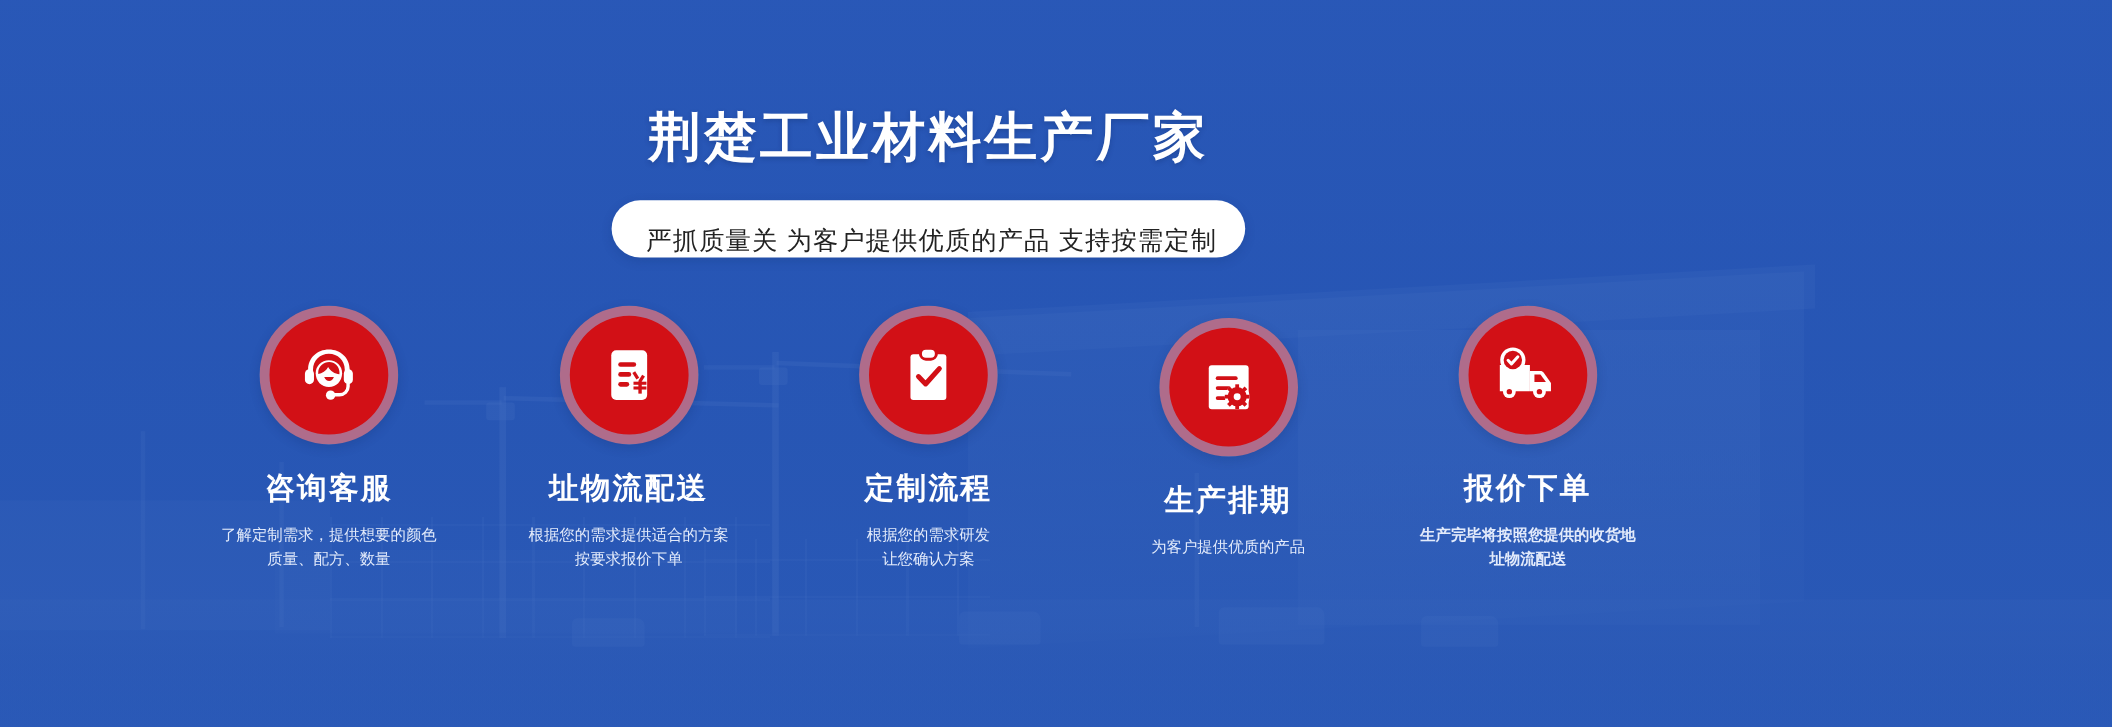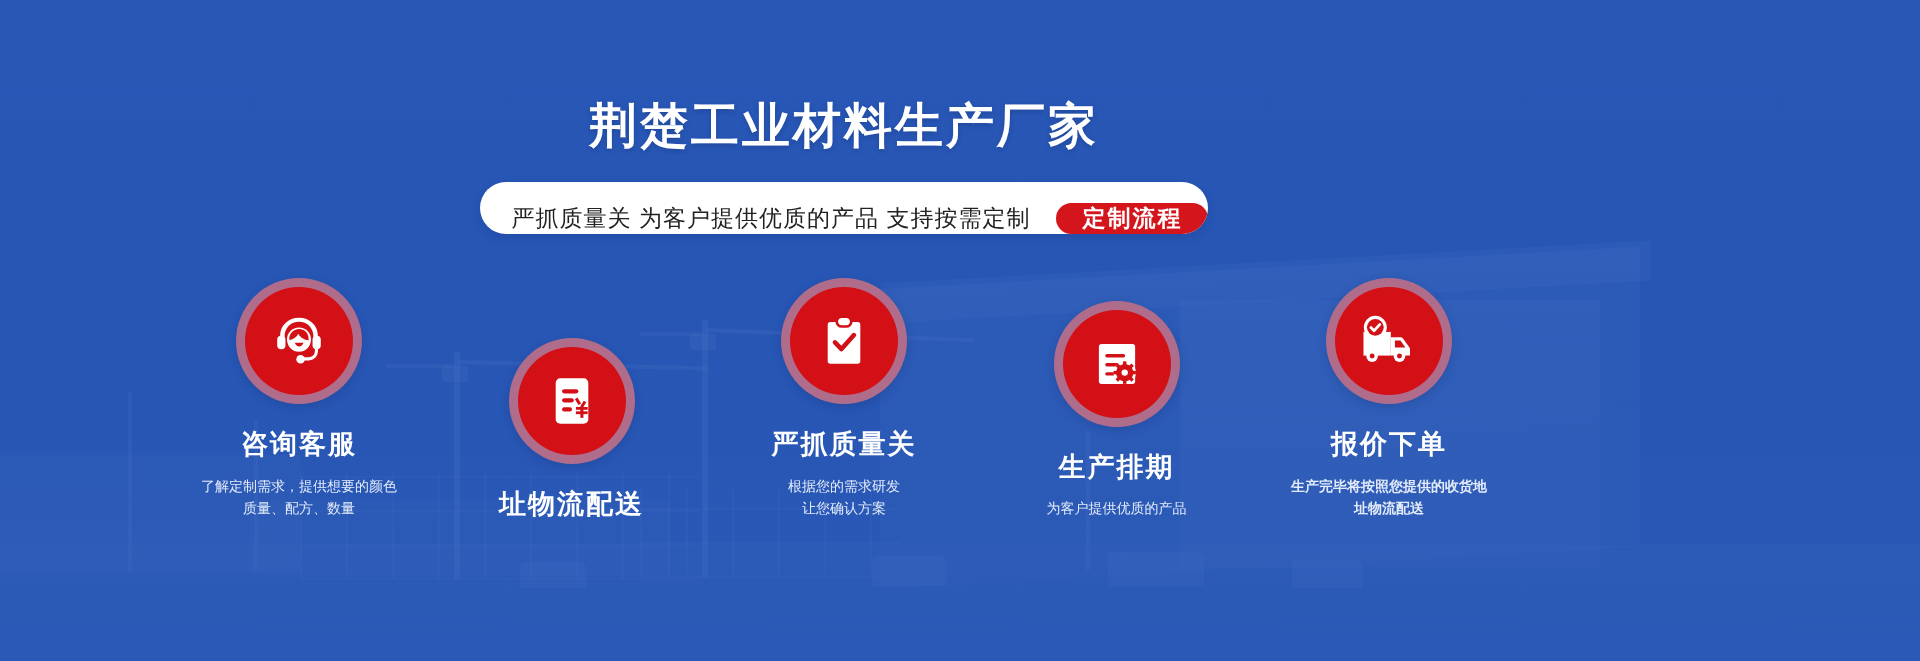--- a/index.html
+++ b/index.html
@@ -151,21 +151,21 @@
     white-space:nowrap;
     cursor:pointer;
   }
 
   
   .steps{
     margin-top:44px;
     width:1340px;
     display:flex;
     justify-content:space-between;
-    align-items:flex-end;
+    align-items:center;
   }
   .step{
     width:250px;
     display:flex; flex-direction:column; align-items:center;
   }
   .step-circle{
     width:126px; height:126px;
     border-radius:50%;
     background:#d21016;
     border:9px solid rgba(150,176,224,0.58);
@@ -236,21 +236,20 @@
 
     <div class="bg-wash"></div>
   </div>
 
   <div class="content">
 
     <div class="headline">荆楚工业材料生产厂家</div>
 
     <div class="pill">
       <div class="pill-text">严抓质量关 为客户提供优质的产品 支持按需定制</div>
-      <div class="pill-cta">定制流程</div>
     </div>
 
     <div class="steps">
 
       <div class="step">
         <div class="step-circle">
           <span>
             <svg width="62" height="62" viewBox="0 0 64 64" fill="none">
               <path d="M32 8c-11 0-19.5 8-19.5 18.5v4.5h4.6V27C17.1 18.2 23.8 12 32 12s14.9 6.2 14.9 15v4h4.6v-4.5C51.5 16 43 8 32 8z" fill="#ffffff"></path>
               <rect x="9.5" y="26.5" width="8.5" height="14" rx="4.2" fill="#ffffff"></rect>
@@ -280,33 +279,35 @@
                 <rect x="35.2" y="30" width="3.3" height="7.6" transform="rotate(-32 35.2 30)"></rect>
                 <rect x="45.0" y="31.6" width="3.3" height="7.6" transform="rotate(32 45.0 31.6)"></rect>
                 <rect x="36.3" y="38.6" width="13" height="3.1"></rect>
                 <rect x="36.3" y="43.4" width="13" height="3.1"></rect>
                 <rect x="41.2" y="38.6" width="3.4" height="12"></rect>
               </g>
             </svg>
           </span>
         </div>
         <div class="step-title">址物流配送</div>
+        <div class="step-desc" style="white-space:pre-line;">根据您的需求提供适合的方案
+按要求报价下单</div>
       </div>
 
       <div class="step">
         <div class="step-circle">
           <span>
             <svg width="58" height="58" viewBox="0 0 64 64" fill="none">
               <rect x="14" y="11" width="36" height="46" rx="3" fill="#ffffff"></rect>
               <rect x="24" y="5" width="16" height="11" rx="5.5" fill="#ffffff" stroke="#d21016" stroke-width="3"></rect>
               <path d="M22 33.5l7.2 7.4L43 25.5" stroke="#d21016" stroke-width="5" fill="none" stroke-linecap="round" stroke-linejoin="round"></path>
             </svg>
           </span>
         </div>
-        <div class="step-title">严抓质量关</div>
+        <div class="step-title">定制流程</div>
         <div class="step-desc" style="white-space:pre-line;">根据您的需求研发
 让您确认方案</div>
       </div>
 
       <div class="step">
         <div class="step-circle">
           <span>
             <svg width="58" height="58" viewBox="0 0 64 64" fill="none">
               <rect x="12" y="10" width="40" height="44" rx="3" fill="#ffffff"></rect>
               <rect x="19" y="21" width="22" height="3.8" rx="1.9" fill="#d21016"></rect>

